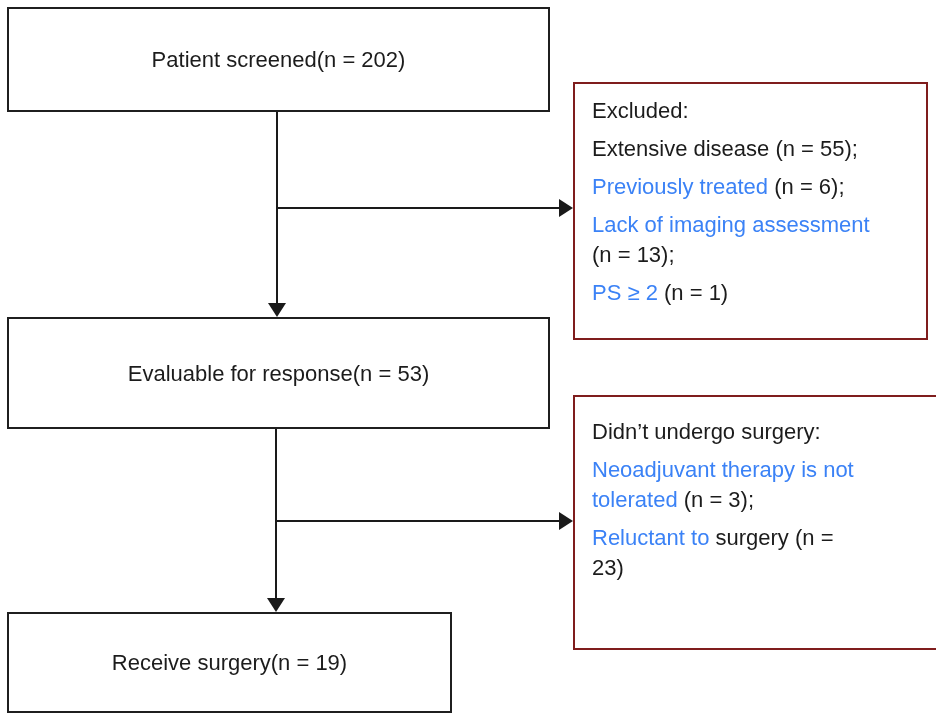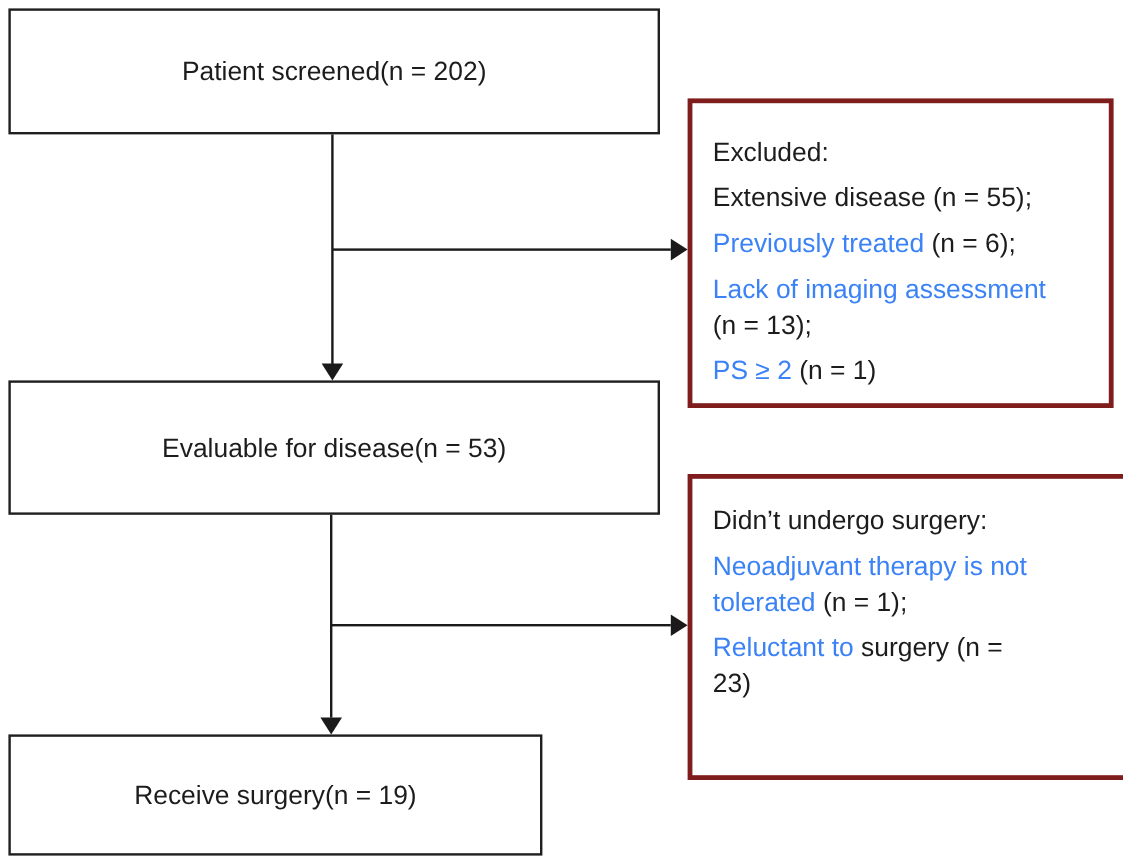--- a/index.html
+++ b/index.html
@@ -29,23 +29,23 @@
   }
   .mline {
     font-size: 22px;
     line-height: 31px;
     color: #1c1c1c;
   }
   
   .sbox {
     position: absolute;
     box-sizing: border-box;
-    border: 4px solid #7f1d1d;
+    border: 2px solid #7f1d1d;
     background: #ffffff;
-    padding: 26px 14px 0 17px;
+    padding: 12px 14px 0 17px;
   }
   .sline {
     font-size: 22px;
     line-height: 30px;
     white-space: nowrap;
   }
   .sline.para { margin-top: 8px; }
   .sline.first { margin-top: 0; }
   .t-dark { color: #1c1c1c; }
   .t-gray { color: #3b82f6; }
@@ -76,42 +76,42 @@
 <body>
 
 <div class="canvas">
 
   <div class="mbox" style="left:7px; top:7px; width:543px; height:105px;">
     <div class="mline">Patient screened</div>
     <div class="mline">(n = 202)</div>
   </div>
 
   <div class="mbox" style="left:7px; top:317px; width:543px; height:112px;">
-    <div class="mline">Evaluable for disease</div>
+    <div class="mline">Evaluable for response</div>
     <div class="mline">(n = 53)</div>
   </div>
 
   <div class="mbox" style="left:7px; top:612px; width:445px; height:101px;">
     <div class="mline">Receive surgery</div>
     <div class="mline">(n = 19)</div>
   </div>
 
   <div class="sbox" style="left:573px; top:82px; width:355px; height:258px;">
     <div class="sline para first"><span class="t-dark">Excluded:</span></div>
     <div class="sline para"><span class="t-dark">Extensive disease (n = 55);</span></div>
     <div class="sline para"><span class="t-gray">Previously treated </span><span class="t-dark">(n = 6);</span></div>
     <div class="sline para"><span class="t-gray">Lack of imaging assessment</span></div>
     <div class="sline"><span class="t-dark">(n = 13);</span></div>
     <div class="sline para"><span class="t-gray">PS ≥ 2 </span><span class="t-dark">(n = 1)</span></div>
   </div>
 
   <div class="sbox" style="left:573px; top:395px; width:368px; height:255px; padding-top:20px;">
     <div class="sline para first"><span class="t-dark">Didn’t undergo surgery:</span></div>
     <div class="sline para"><span class="t-gray">Neoadjuvant therapy is not</span></div>
-    <div class="sline"><span class="t-gray">tolerated </span><span class="t-dark">(n = 1);</span></div>
+    <div class="sline"><span class="t-gray">tolerated </span><span class="t-dark">(n = 3);</span></div>
     <div class="sline para"><span class="t-gray">Reluctant to </span><span class="t-dark">surgery (n =</span></div>
     <div class="sline"><span class="t-dark">23)</span></div>
   </div>
 
   <div class="vline" style="left:276px; top:112px; height:192px;"></div>
   <div class="arrow-down" style="left:268px; top:303px;"></div>
 
   <div class="hline" style="left:277px; top:207px; width:282px;"></div>
   <div class="arrow-right" style="left:559px; top:199px;"></div>
 

